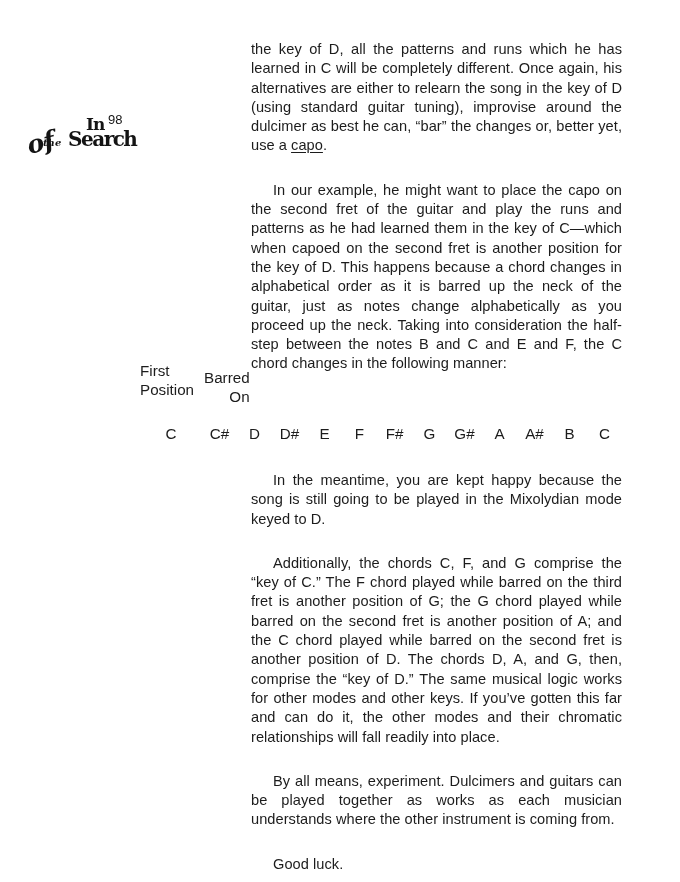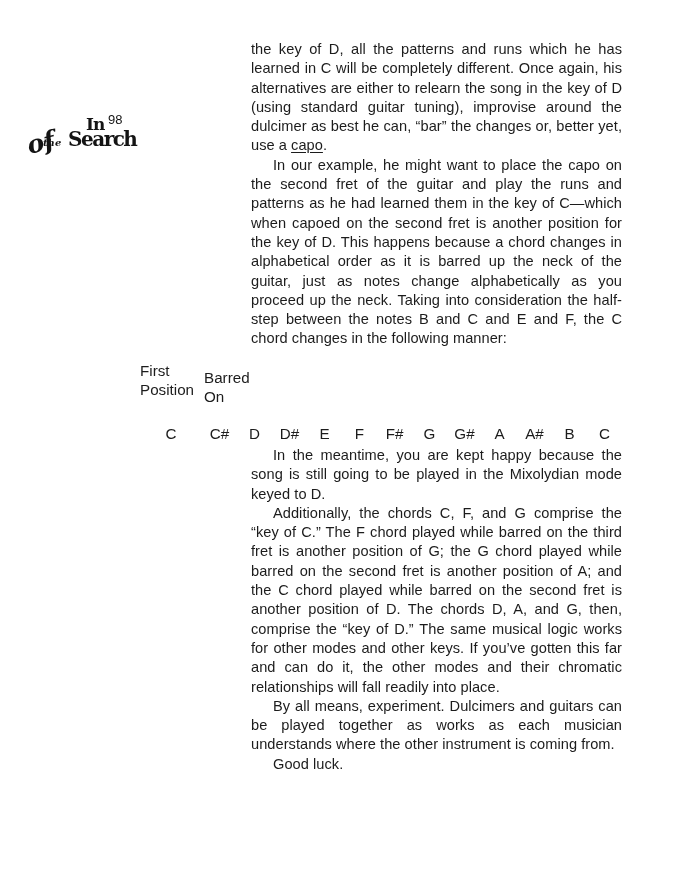--- a/index.html
+++ b/index.html
@@ -62,39 +62,39 @@
     left: 251px;
     width: 371px;
     font-size: 14.6px;
     line-height: 19.3px;
     text-align: justify;
     letter-spacing: 0.05px;
   }
   .text-upper { top: 40px; }
   .text-lower { top: 446px; }
   .para { margin: 0; }
-  .para.indent { text-indent: 22px; }
+  .para.indent { text-indent: 22px; margin-top: 25px; }
   .underline {
     text-decoration: underline;
     text-underline-offset: 2px;
   }
 
   
   .chord-table {
     position: absolute;
     left: 140px;
     top: 361px;
     width: 482px;
     height: 82px;
     font-size: 15.2px;
     line-height: 19px;
   }
   .first-label { position: absolute; left: 0; top: 0; }
   .barred-label { position: absolute; left: 64px; top: 7px; display: inline-block; }
-  .barred-label .on-line { text-align: left; }
+  .barred-label .on-line { text-align: right; }
   .ct-row {
     position: absolute;
     left: 62px;
     width: 420px;
     display: flex;
   }
   .ct-row span { flex: 1; text-align: center; }
   .ct-frets { top: 39px; }
   .ct-chords { top: 63px; }
   .fp-chord {

